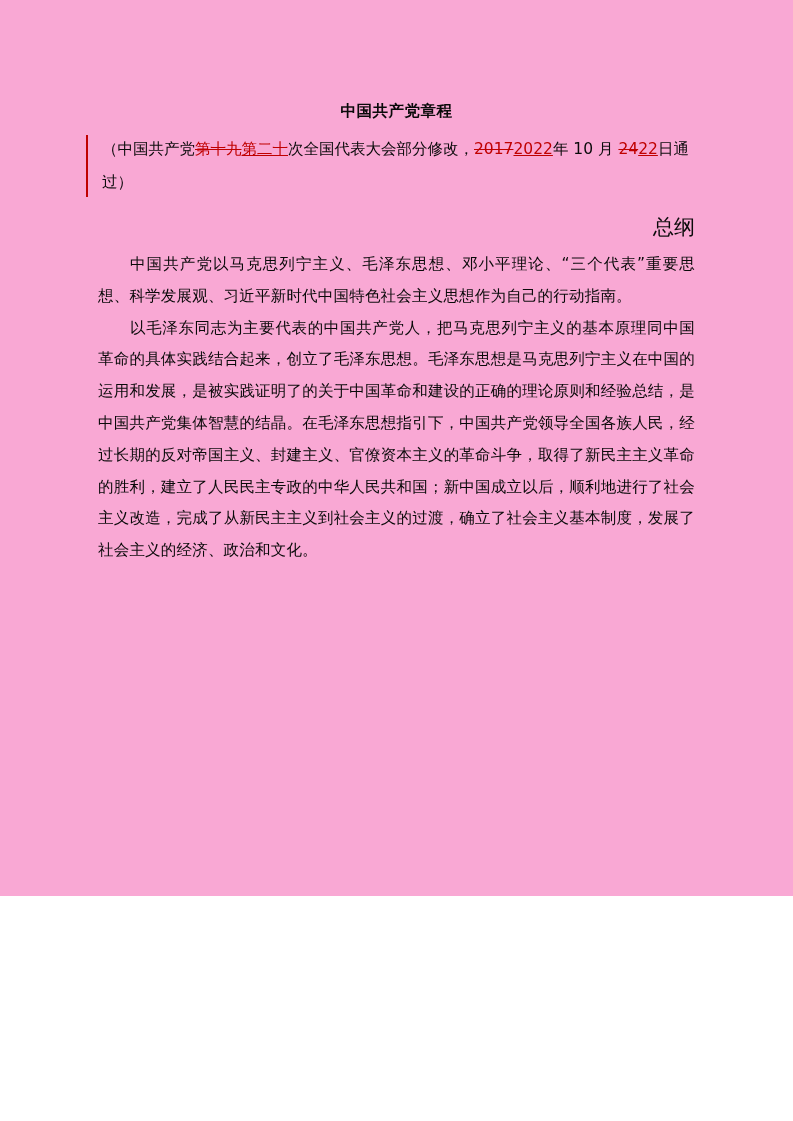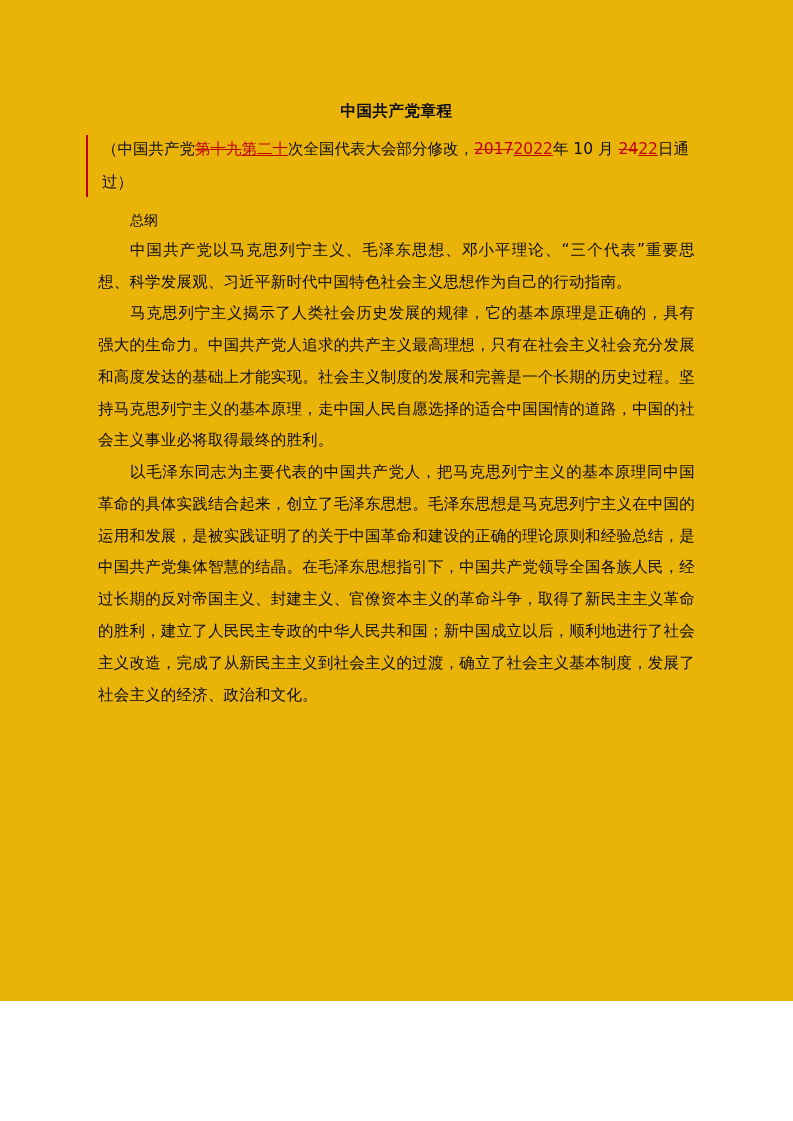--- a/index.html
+++ b/index.html
@@ -9,24 +9,24 @@
   }
   body {
     width: 793px;
     height: 1121px;
     font-family: "DejaVu Sans", "Liberation Sans", sans-serif;
     color: #1a1a1a;
   }
   .page {
     position: relative;
     width: 793px;
-    height: 1001px;
+    height: 896px;
     box-sizing: border-box;
     padding: 96px 98px 70px 98px;
-    background: #eab308;
+    background: #f9a8d4;
   }
   .doc-title {
     text-align: center;
     font-size: 15.5px;
     line-height: 2.0;
     color: #0a0a0a;
     margin: 0 0 6px 0;
     letter-spacing: 0.5px;
   }
   .revision-line {
@@ -51,25 +51,26 @@
     text-decoration: underline;
   }
   .del {
     color: #c00000;
     text-decoration: line-through;
   }
   .black {
     color: #0a0a0a;
   }
   .section-heading {
-    font-size: 14px;
+    font-size: 21px;
     line-height: 2.05;
     margin: 6px 0 0 0;
     text-indent: 32px;
     color: #0a0a0a;
+    text-align: right;
   }
   p.body-par {
     font-size: 15.5px;
     line-height: 2.05;
     margin: 0;
     text-indent: 32px;
     text-align: justify;
     text-justify: inter-ideograph;
     color: #0a0a0a;
     letter-spacing: 0.2px;
@@ -83,16 +84,15 @@
   <h1 class="doc-title">中国共产党章程</h1>
 
   <div class="revision-line">
     <span class="change-bar"></span>
     <span class="black">（中国共产党</span><span class="del">第十九</span><span class="ins">第二十</span><span class="black">次全国代表大会部分修改，</span><span class="del">2017</span><span class="ins">2022</span><span class="black">年 10 月 </span><span class="del">24</span><span class="ins">22</span><span class="black">日通过）</span>
   </div>
 
   <div class="section-heading">总纲</div>
 
   <p class="body-par">中国共产党以马克思列宁主义、毛泽东思想、邓小平理论、“三个代表”重要思想、科学发展观、习近平新时代中国特色社会主义思想作为自己的行动指南。</p>
-  <p class="body-par">马克思列宁主义揭示了人类社会历史发展的规律，它的基本原理是正确的，具有强大的生命力。中国共产党人追求的共产主义最高理想，只有在社会主义社会充分发展和高度发达的基础上才能实现。社会主义制度的发展和完善是一个长期的历史过程。坚持马克思列宁主义的基本原理，走中国人民自愿选择的适合中国国情的道路，中国的社会主义事业必将取得最终的胜利。</p>
   <p class="body-par">以毛泽东同志为主要代表的中国共产党人，把马克思列宁主义的基本原理同中国革命的具体实践结合起来，创立了毛泽东思想。毛泽东思想是马克思列宁主义在中国的运用和发展，是被实践证明了的关于中国革命和建设的正确的理论原则和经验总结，是中国共产党集体智慧的结晶。在毛泽东思想指引下，中国共产党领导全国各族人民，经过长期的反对帝国主义、封建主义、官僚资本主义的革命斗争，取得了新民主主义革命的胜利，建立了人民民主专政的中华人民共和国；新中国成立以后，顺利地进行了社会主义改造，完成了从新民主主义到社会主义的过渡，确立了社会主义基本制度，发展了社会主义的经济、政治和文化。</p>
 
 </div>
 
 </body></html>

